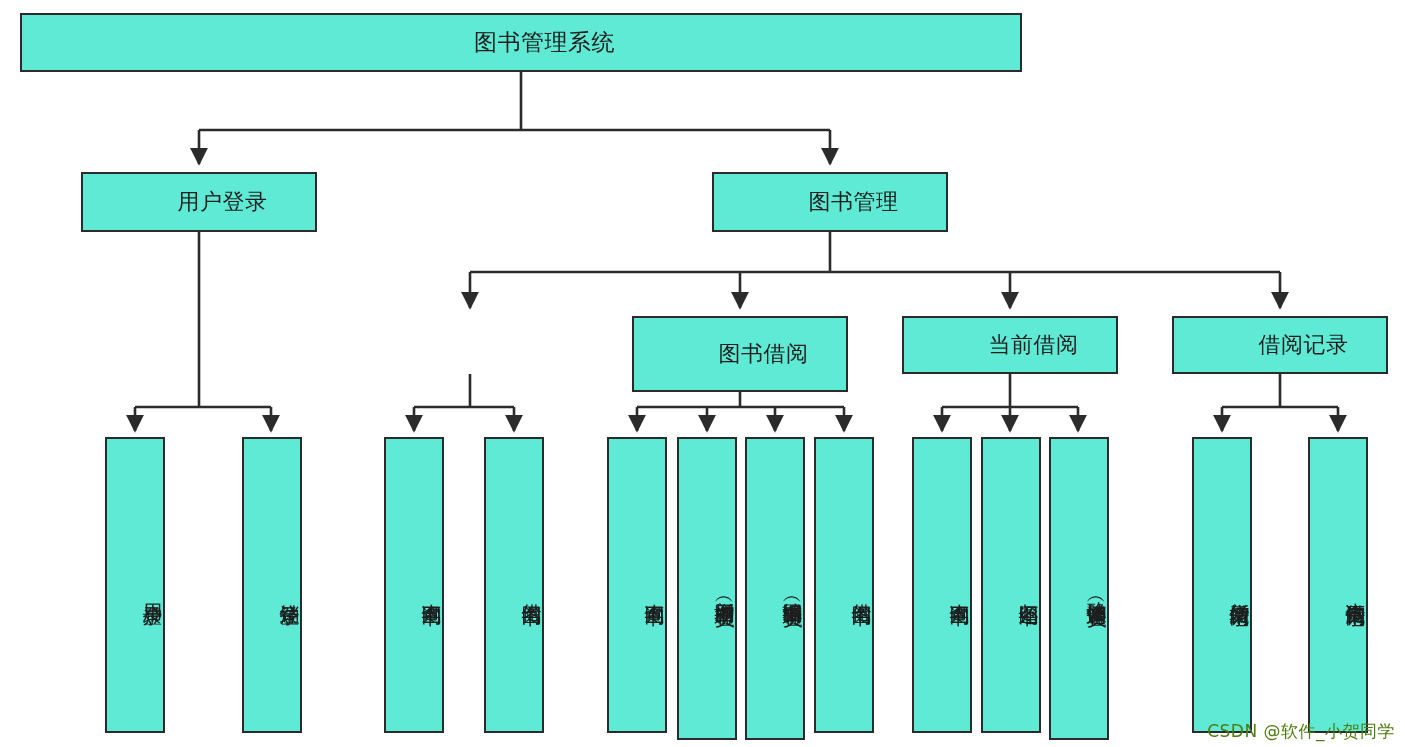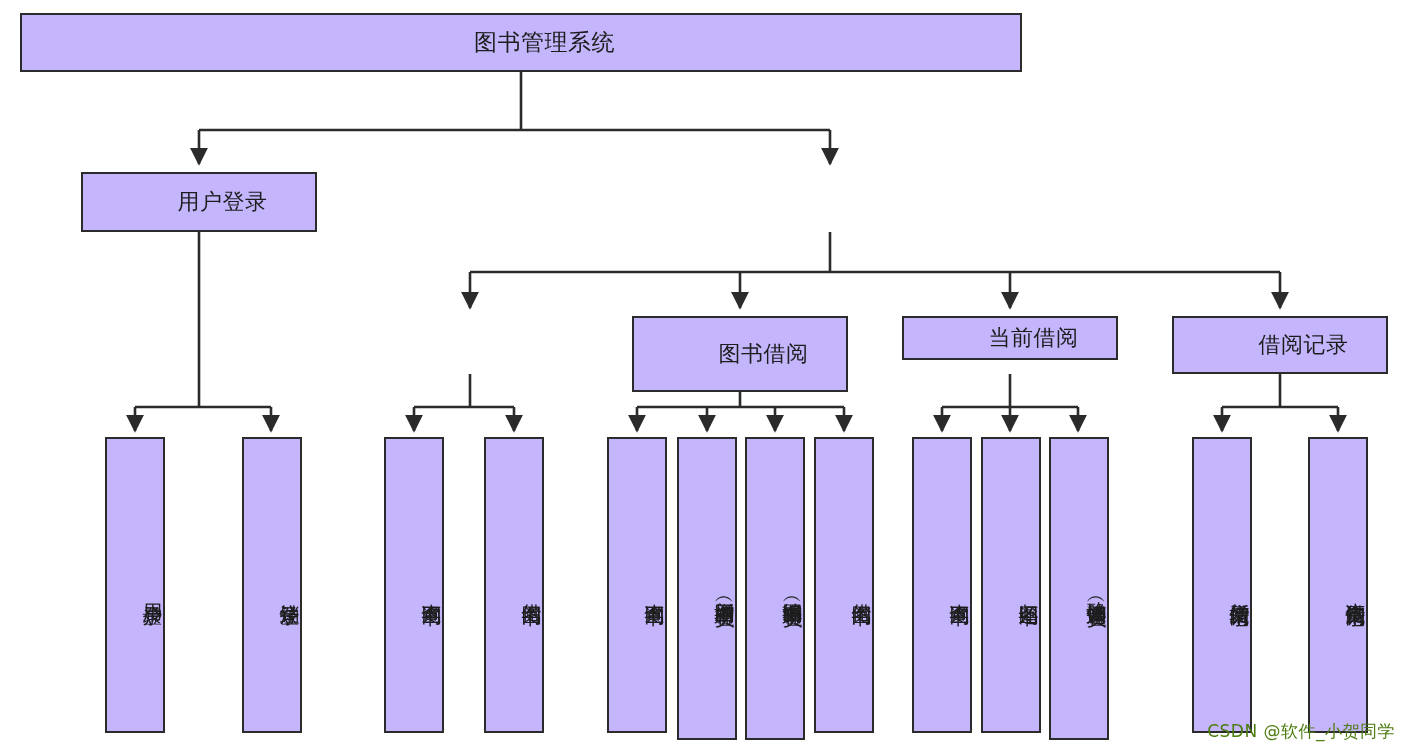--- a/index.html
+++ b/index.html
@@ -22,21 +22,21 @@
     position: absolute;
     left: 0;
     top: 0;
     width: 1405px;
     height: 747px;
     pointer-events: none;
   }
   .node {
     position: absolute;
     box-sizing: border-box;
-    background: #c4b5fd;
+    background: #5eead4;
     border: 2px solid #2b2b2b;
     display: flex;
     align-items: center;
     justify-content: center;
     color: #1d1d1d;
     line-height: 1.08;
     padding-left: 47px;
   }
   .node.horiz {
     font-size: 22px;
@@ -127,25 +127,28 @@
     </g>
   </svg>
 
   <div class="node horiz root" style="left:20px; top:13px; width:1002px; height:59px;">
     <span>图书管理系统</span>
   </div>
 
   <div class="node horiz" style="left:81px; top:172px; width:236px; height:60px;">
     <span>用户登录</span>
   </div>
+  <div class="node horiz" style="left:712px; top:172px; width:236px; height:60px;">
+    <span>图书管理</span>
+  </div>
 
   <div class="node horiz" style="left:632px; top:316px; width:216px; height:76px;">
     <span>图书借阅</span>
   </div>
-  <div class="node horiz" style="left:902px; top:316px; width:216px; height:44px;">
+  <div class="node horiz" style="left:902px; top:316px; width:216px; height:58px;">
     <span>当前借阅</span>
   </div>
   <div class="node horiz" style="left:1172px; top:316px; width:216px; height:58px;">
     <span>借阅记录</span>
   </div>
 
   <div class="node vert" style="left:105px; top:437px; width:60px; height:296px;">
     <span class="vlabel">用户登录</span>
   </div>
   <div class="node vert" style="left:242px; top:437px; width:60px; height:296px;">

